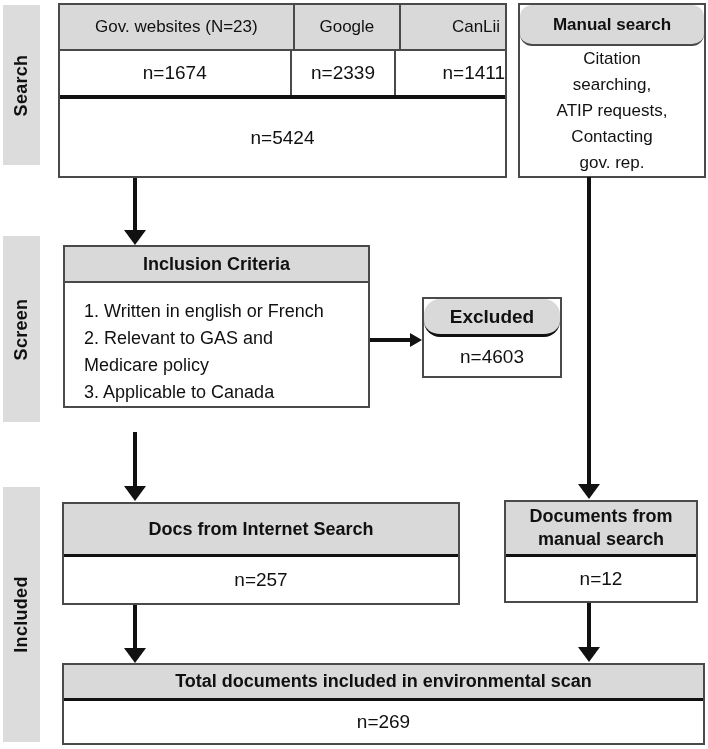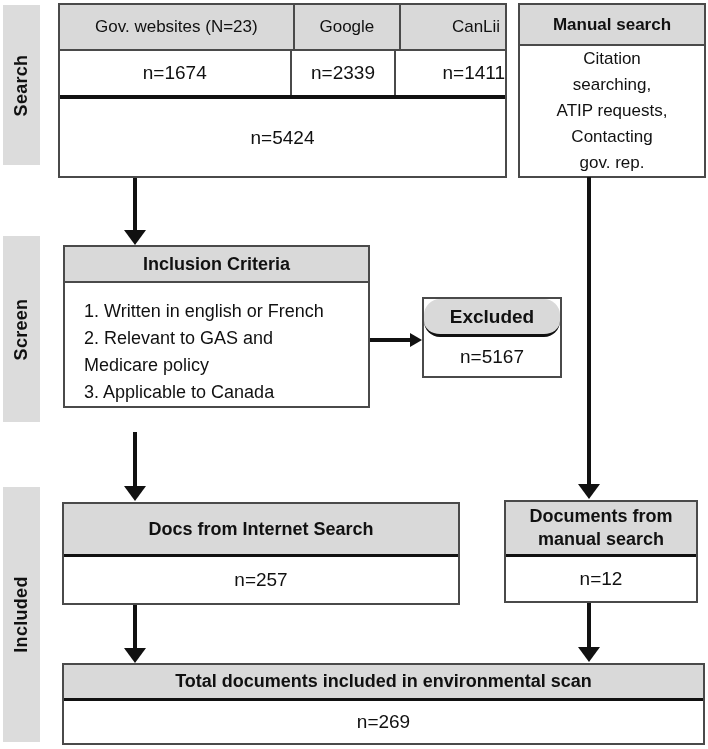--- a/index.html
+++ b/index.html
@@ -78,21 +78,21 @@
   #db-values{height:44px;font-size:19px;}
   #db-total{
     flex:1;
     border-top:4px solid var(--thick);
     display:flex;align-items:center;justify-content:center;
     font-size:19px;
   }
 
   
   #manual-search{left:518px;top:3px;width:188px;height:175px;}
-  #manual-search .hdr{height:43px;font-size:17px;}
+  #manual-search .hdr{height:43px;font-size:17px;border-radius:12px;}
   #manual-search .bdy{
     flex:1;display:flex;flex-direction:column;
     align-items:center;justify-content:center;
     font-size:17px;line-height:26px;text-align:center;
   }
 
   #inclusion{left:63px;top:245px;width:307px;height:163px;}
   #inclusion .hdr{height:38px;font-size:18px;}
   #inclusion .bdy{
     flex:1;
@@ -184,21 +184,21 @@
   <div class="bdy">
     <div>1. Written in english or French</div>
     <div>2. Relevant to GAS and</div>
     <div>Medicare policy</div>
     <div>3. Applicable to Canada</div>
   </div>
 </div>
 
 <div class="box" id="excluded">
   <div class="hdr thick">Excluded</div>
-  <div class="val">n=5167</div>
+  <div class="val">n=4603</div>
 </div>
 
 <div class="box" id="docs-internet">
   <div class="hdr thick">Docs from Internet Search</div>
   <div class="val">n=257</div>
 </div>
 
 <div class="box" id="docs-manual">
   <div class="hdr thick">Documents from manual search</div>
   <div class="val">n=12</div>

